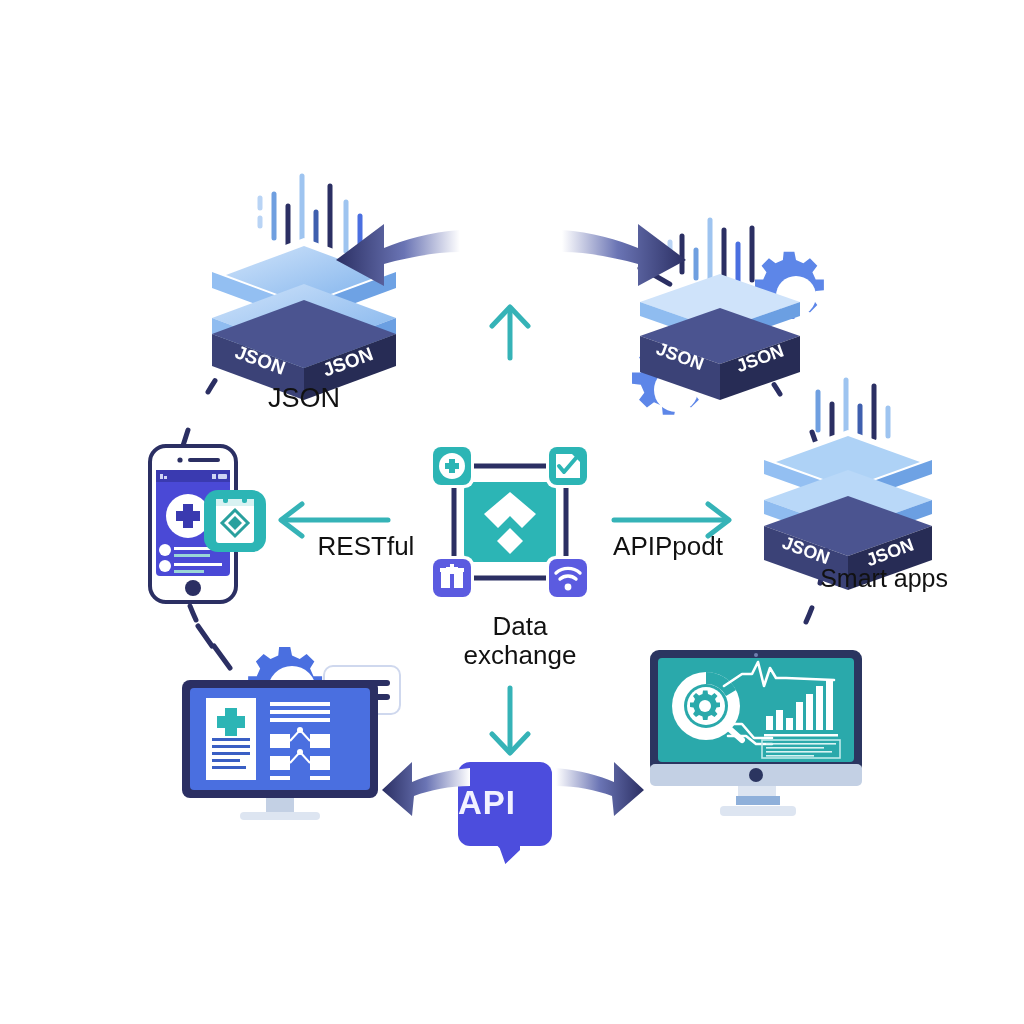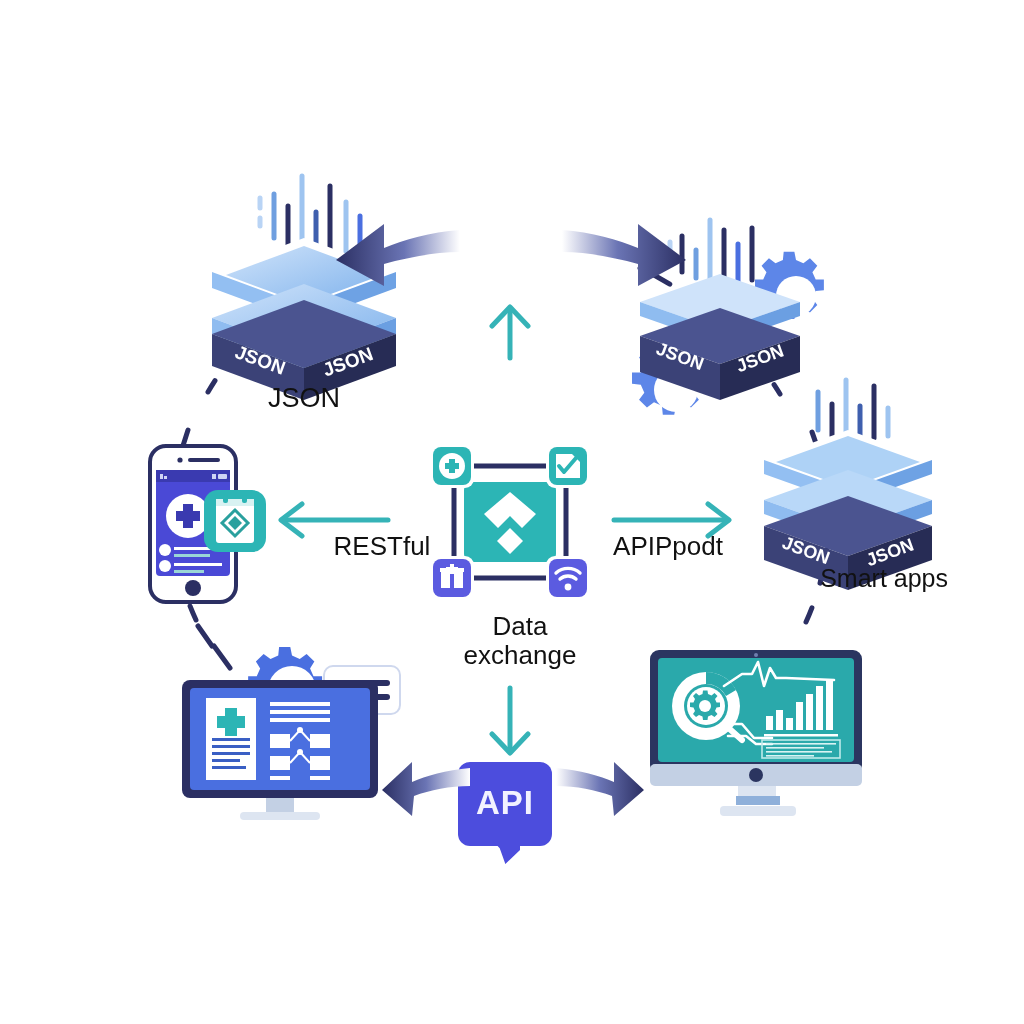--- a/index.html
+++ b/index.html
@@ -15,21 +15,21 @@
   .folder .notch{position:absolute;left:38%;top:-1px;width:26%;height:30%;
      background:#fff;clip-path:polygon(0 0,100% 0,62% 100%,0 58%);}
   .folder .txt{position:absolute;left:0;right:0;top:50%;transform:translateY(-46%);
      text-align:center;color:#eafafa;font-weight:700;letter-spacing:1px;}
 
   
   .bubble{position:absolute;background:#4c4ddd;border-radius:12px;}
   .bubble .tail{position:absolute;left:36%;bottom:-18px;width:30%;height:24px;
      background:#4c4ddd;clip-path:polygon(0 0,100% 0,100% 42%,48% 100%,28% 34%);}
   .bubble .txt{position:absolute;left:0;right:0;top:50%;transform:translateY(-52%);
-     text-align:center;color:#f2f2ff;font-weight:700;letter-spacing:1px;}
+     text-align:left;color:#f2f2ff;font-weight:700;letter-spacing:1px;}
 
   
   .stack{position:absolute;}
   .stack svg{display:block;overflow:visible;}
 
   
   .garrow{position:absolute;}
   .garrow svg{display:block;overflow:visible;}
 
   
@@ -260,21 +260,21 @@
   </div>
 
   <div class="tarrow" style="left:272px;top:498px;width:120px;height:46px;">
     <svg width="120" height="46" viewBox="0 0 120 46">
       <g stroke="#35b3b7" stroke-width="5" fill="none" stroke-linecap="round" stroke-linejoin="round">
         <line x1="116" y1="22" x2="10" y2="22"></line>
           <polyline points="30,6 9,22 30,38"></polyline>
       </g>
     </svg>
   </div>
-  <div class="lbl" style="left:312px;top:532px;width:140px;font-size:26px;">RESTful</div>
+  <div class="lbl" style="left:296px;top:532px;width:140px;font-size:26px;">RESTful</div>
 
   <div class="tarrow" style="left:608px;top:498px;width:130px;height:46px;">
     <svg width="130" height="46" viewBox="0 0 130 46">
       <g stroke="#35b3b7" stroke-width="5" fill="none" stroke-linecap="round" stroke-linejoin="round">
         <line x1="6" y1="22" x2="120" y2="22"></line>
           <polyline points="100,6 121,22 100,38"></polyline>
       </g>
     </svg>
   </div>
   <div class="lbl" style="left:588px;top:532px;width:160px;font-size:26px;">APIPpodt</div>

